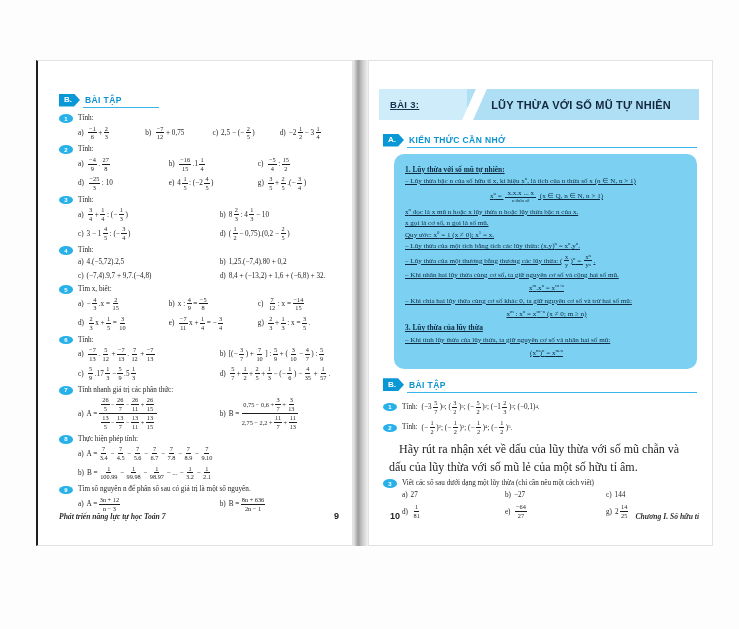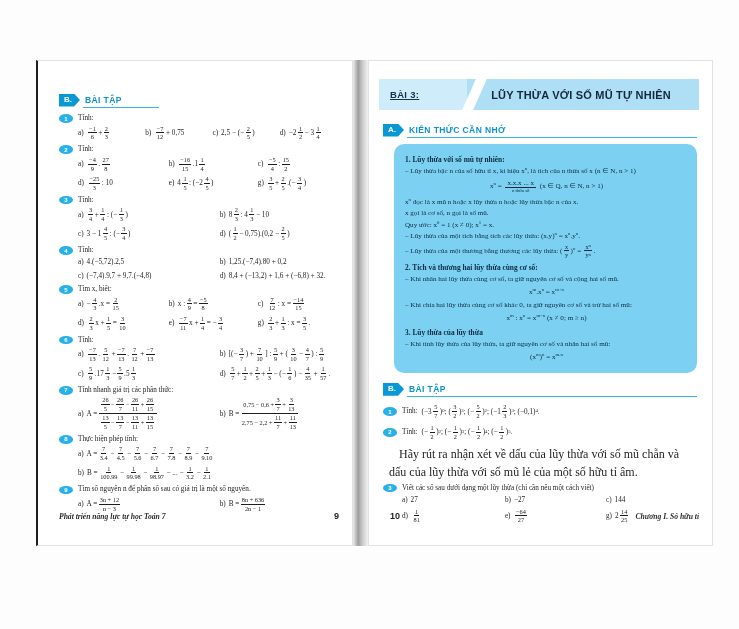--- a/index.html
+++ b/index.html
@@ -2,21 +2,21 @@
 <html><head>
 <meta charset="utf-8">
 <title>Book spread</title>
 <style>
   * { margin:0; padding:0; box-sizing:border-box; }
   html,body { width:739px; height:629px; }
   body { background:#fdfdfd; font-family:"Liberation Serif", serif; color:#1e1e1e; position:relative; overflow:hidden; }
 
   .page { position:absolute; top:60px; height:486px; background:#ffffff; border:1px solid #e2e2e2; }
   .page-left { left:36px; width:317px; border-left:2.5px solid #1d1d1d; padding:33px 13px 0 21px; }
-  .page-right { left:368px; width:345px; padding:16px 13px 0 14px; }
+  .page-right { left:368px; width:345px; padding:26px 13px 0 14px; }
   .spine { position:absolute; left:353px; top:60px; width:15px; height:486px;
            background:linear-gradient(90deg,#ececec 0%,#9d9d9d 35%,#c6c6c6 60%,#f2f2f2 100%); }
 
   
   .sec-head { position:relative; display:flex; align-items:center; gap:5px; margin-bottom:8px; height:12px; }
   .sec-badge { background:#0898d6; color:#fff; font:bold 8px/1 "Liberation Sans", sans-serif;
                padding:2.5px 8px 2.5px 5px;
                clip-path:polygon(0 0, calc(100% - 6px) 0, 100% 50%, calc(100% - 6px) 100%, 0 100%); }
   .sec-title { color:#0a93d0; font:bold 8.5px "Liberation Sans", sans-serif; letter-spacing:.4px;text-align:center; }
   .sec-rule { position:absolute; bottom:-2px; height:1px; background:#36b6e8; }
@@ -29,21 +29,21 @@
   .banner-label { background:#cfecfa; height:100%; display:flex; align-items:center; width:88px;
                   padding-left:11px; font:bold 9.5px "Liberation Sans", sans-serif; color:#16314d;
                   text-decoration:underline; letter-spacing:.3px; }
   .banner-slash { position:absolute; left:90px; top:-4px; bottom:-4px; width:11px; background:#fff;
                   transform:skewX(-24deg); }
   .banner-title { flex:1; text-align:center; font:bold 11px "Liberation Sans", sans-serif;
                   color:#13283f; letter-spacing:.2px; padding-right:4px; }
 
   
   .kbox { background:#7cd1f2; border-radius:10px; margin:2px 2px 10px 11px;
-          padding:7px 9px 8px 11px; color:#0e2a40; font-size:7.1px; line-height:1.55; }
+          padding:7px 9px 8px 11px; color:#0e2a40; font-size:7.1px; line-height:1.55;text-decoration:underline; }
   .k-h { font-weight:bold; font-size:7.4px; margin:2.5px 0 1px; }
   .k-p { margin:.5px 0; }
   .k-f { text-align:center; margin:2px 0; }
   .ub { display:inline-flex; flex-direction:column; align-items:center; vertical-align:middle; margin:0 2px;justify-content:center; }
   .ub-top { border-bottom:.9px solid currentColor; padding:0 2px; line-height:1.2; }
   .ub-label { font-size:4.8px; line-height:1.3; }
 
   
   .problem { margin-bottom:4px; }
   .intro-line { display:flex; align-items:center; font-size:7.2px; margin:2px 0 1.5px; min-height:9px; }
@@ -603,21 +603,20 @@
         <div class="k-p">x gọi là cơ số, n gọi là số mũ.</div>
         <div class="k-p">Quy ước: x<sup>0</sup> = 1 (x ≠ 0); x<sup>1</sup> = x.</div>
         <div class="k-p">– Lũy thừa của một tích bằng tích các lũy thừa: (x.y)<sup>n</sup> = x<sup>n</sup>.y<sup>n</sup>.</div>
         <div class="k-p">– Lũy thừa của một thương bằng thương các lũy thừa: (<span class="frac">
             <span class="fnum">x</span>
             <span class="fden">y</span>
           </span>)<sup>n</sup> = <span class="frac">
             <span class="fnum">x<sup>n</sup></span>
             <span class="fden">y<sup>n</sup></span>
           </span>.</div>
-        <div class="k-h">2. Tích và thương hai lũy thừa cùng cơ số:</div>
         <div class="k-p">– Khi nhân hai lũy thừa cùng cơ số, ta giữ nguyên cơ số và cộng hai số mũ.</div>
         <div class="k-f">x<sup>m</sup>.x<sup>n</sup> = x<sup>m+n</sup></div>
         <div class="k-p">– Khi chia hai lũy thừa cùng cơ số khác 0, ta giữ nguyên cơ số và trừ hai số mũ:</div>
         <div class="k-f">x<sup>m</sup> : x<sup>n</sup> = x<sup>m−n</sup> (x ≠ 0; m ≥ n)</div>
         <div class="k-h">3. Lũy thừa của lũy thừa</div>
         <div class="k-p">– Khi tính lũy thừa của lũy thừa, ta giữ nguyên cơ số và nhân hai số mũ:</div>
         <div class="k-f">(x<sup>m</sup>)<sup>n</sup> = x<sup>m.n</sup></div>
       </div>
     <div class="sec-head">
       <span class="sec-badge">B.</span>

